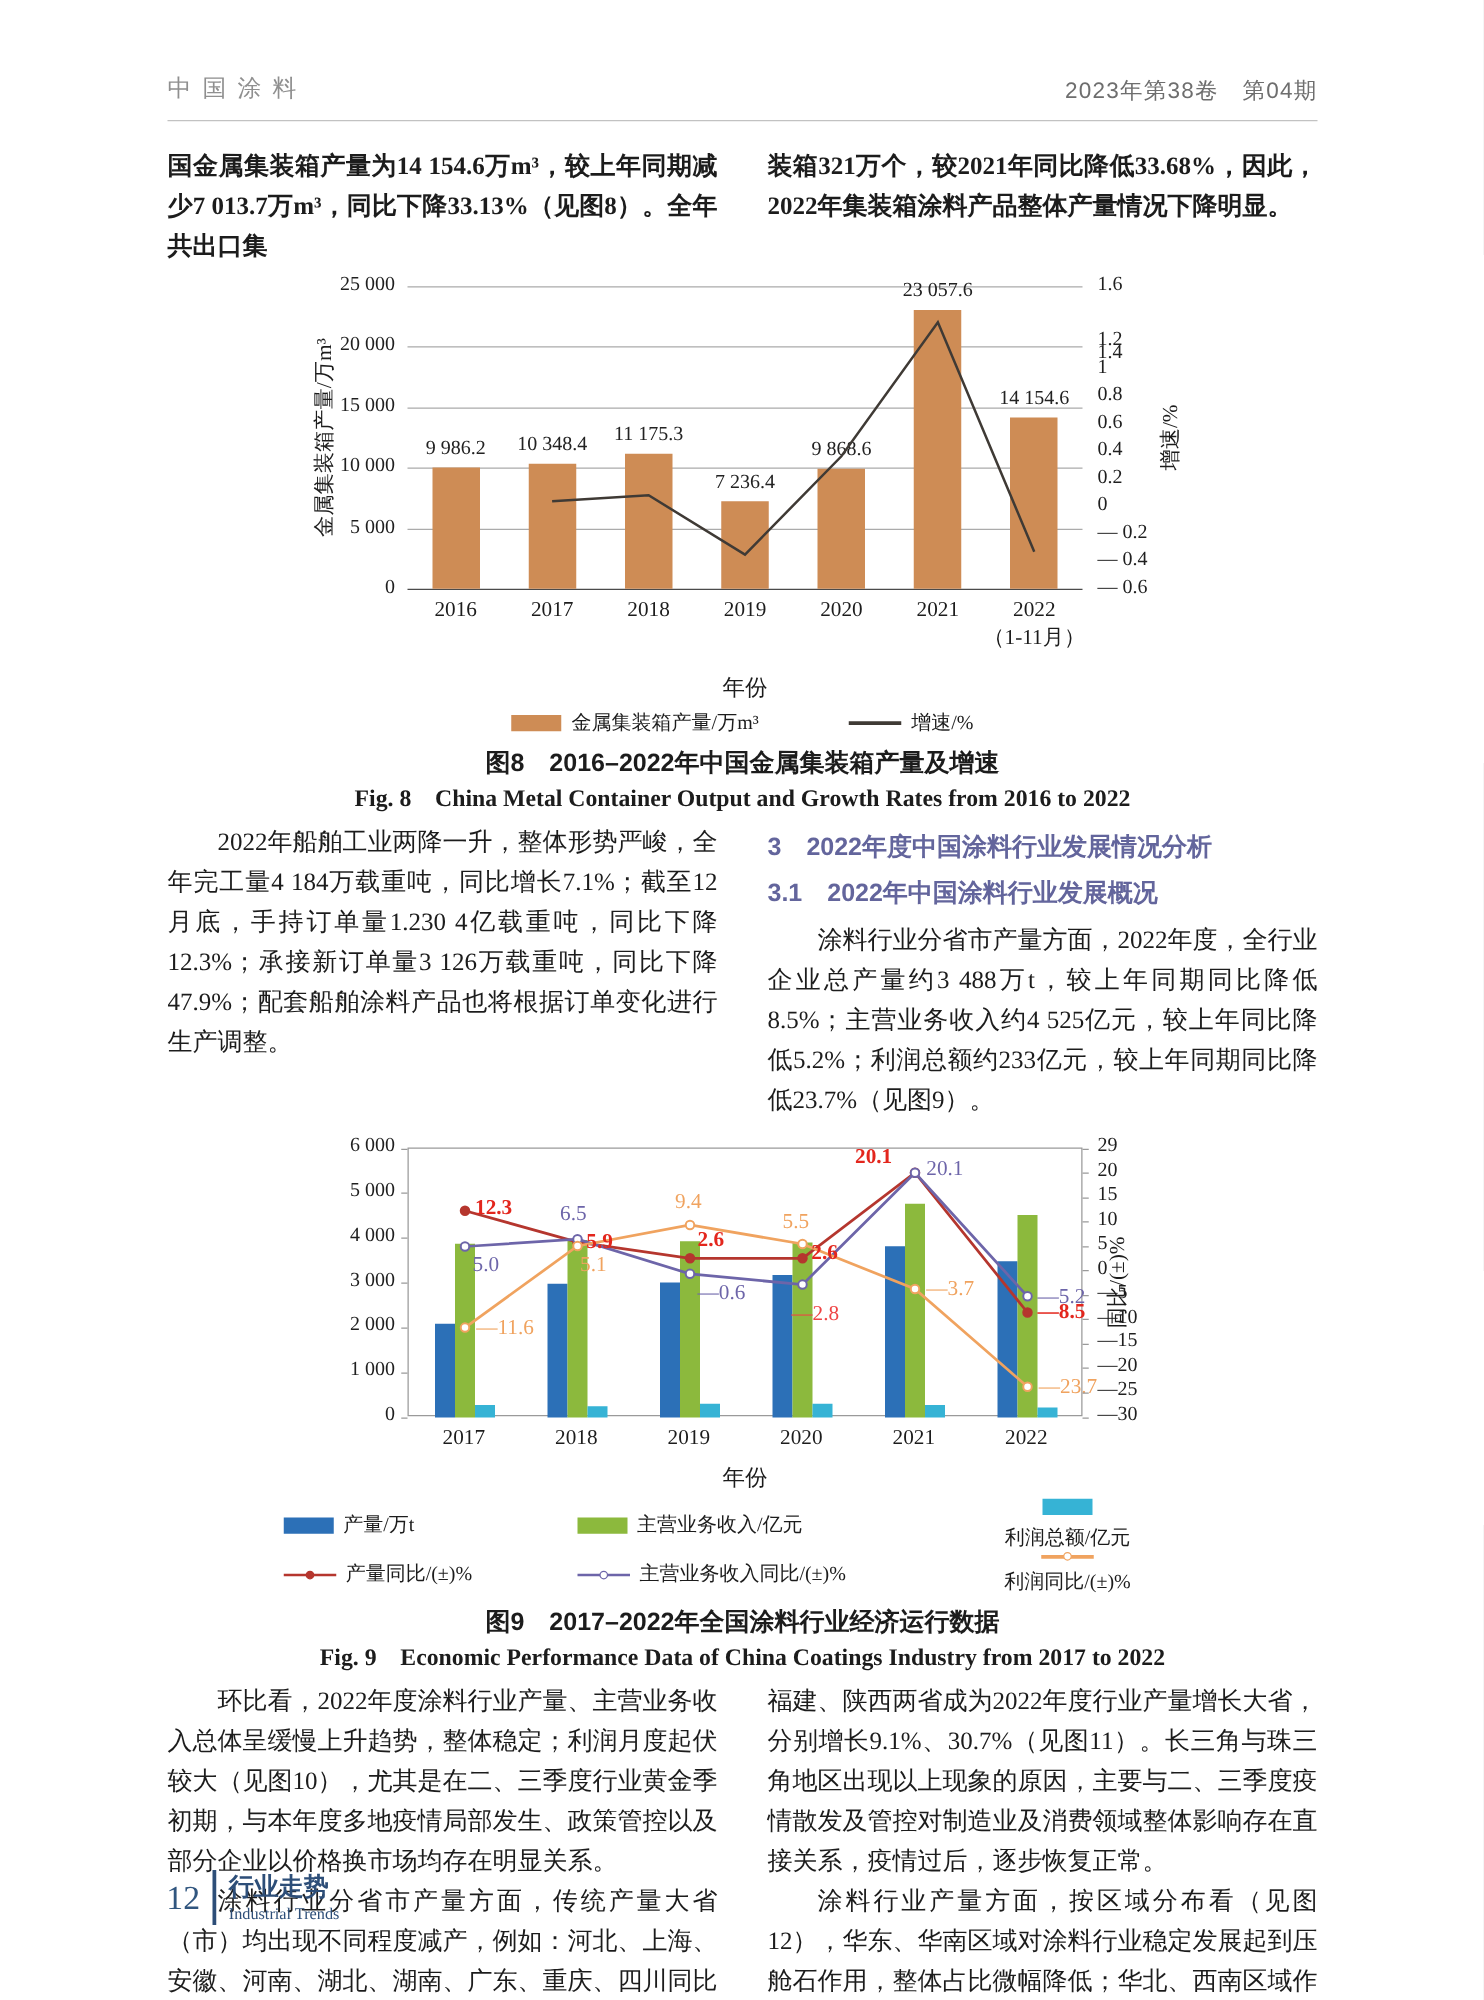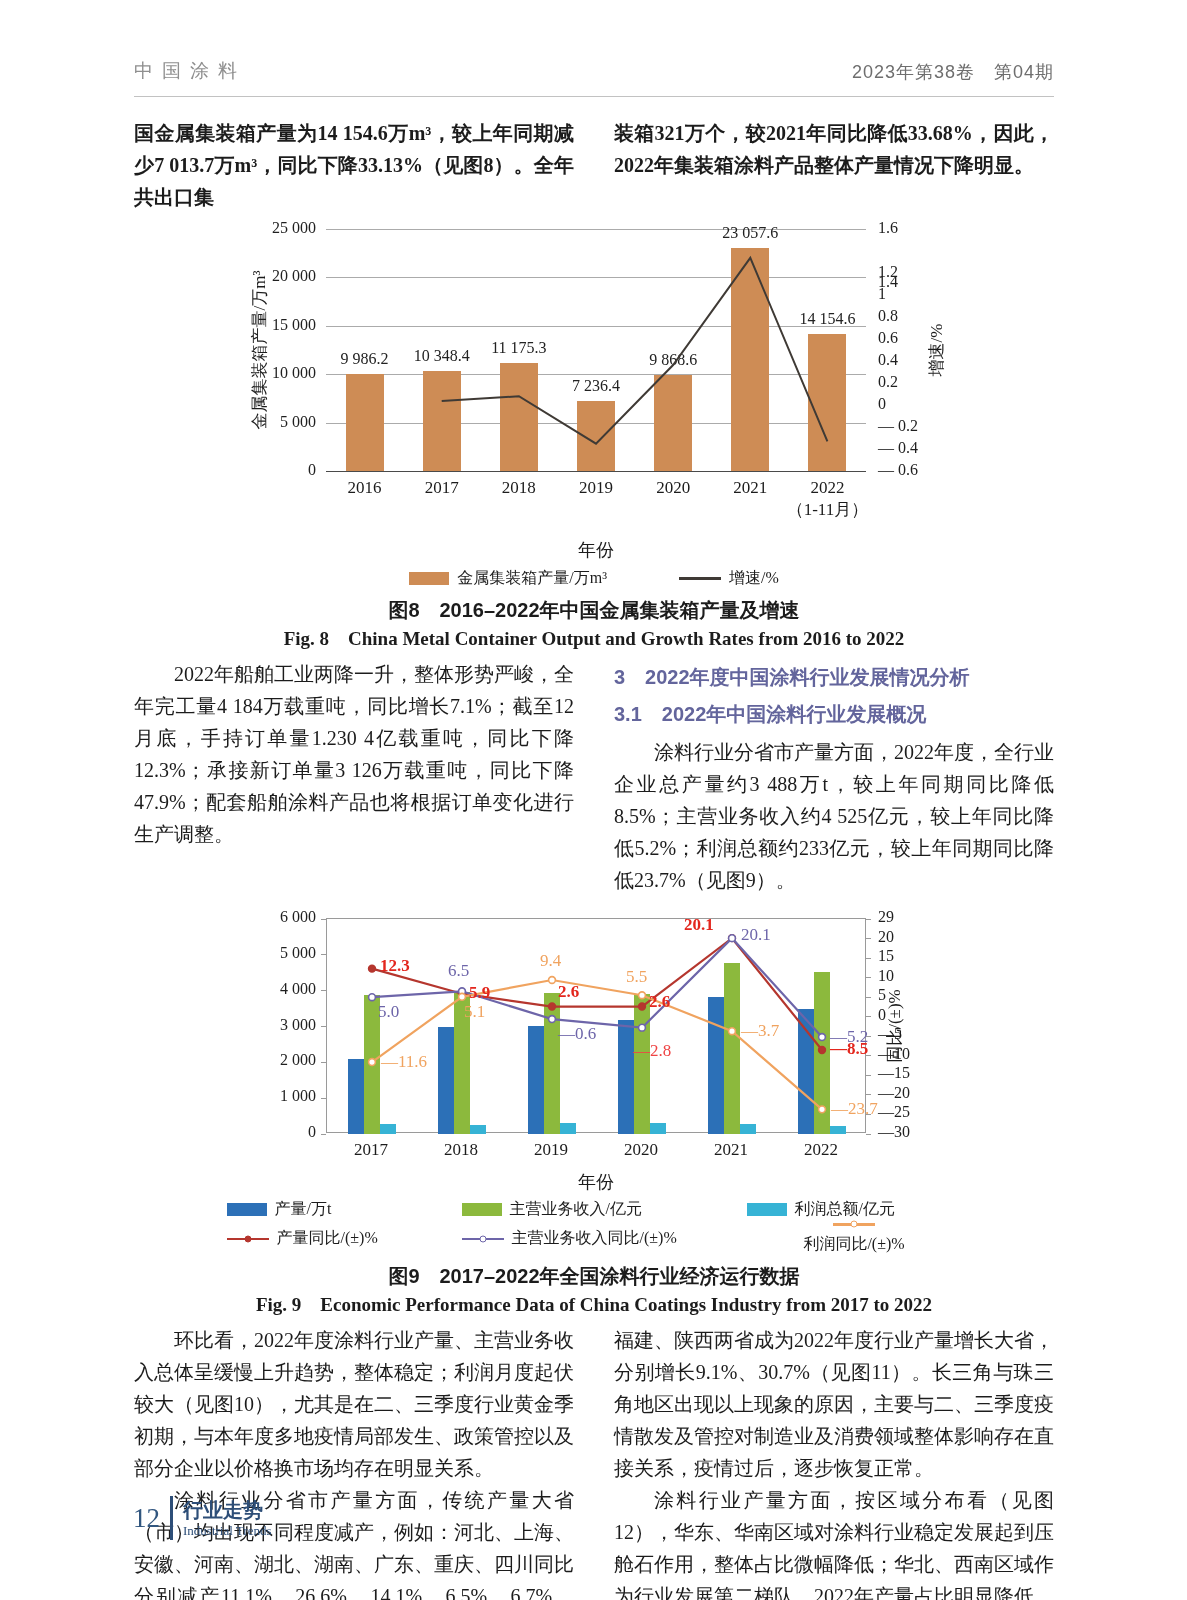--- a/index.html
+++ b/index.html
@@ -264,21 +264,21 @@
     <div>
         <div class="legend-row">
           <div class="legend-item" style="width: 235px;">
             <div class="swatch-bar" style="background: rgb(44, 112, 183);"></div>
             <div class="legend-label">产量/万t</div>
           </div>
           <div class="legend-item" style="width: 285px;">
             <div class="swatch-bar" style="background: rgb(140, 185, 61);"></div>
             <div class="legend-label">主营业务收入/亿元</div>
           </div>
-          <div class="legend-item" style="width: 215px;">
+          <div class="legend-item" style="width: 215px; flex-direction: column;">
             <div class="swatch-bar" style="background: rgb(54, 179, 213);"></div>
             <div class="legend-label">利润总额/亿元</div>
           </div>
         </div>
         <div class="legend-row">
           <div class="legend-item" style="width: 235px;">
             <div class="swatch-line" style="background: rgb(181, 54, 46);">
               <div class="swatch-dot" style="background: rgb(181, 54, 46); border-color: rgb(181, 54, 46);"></div>
             </div>
             <div class="legend-label">产量同比/(±)%</div>

